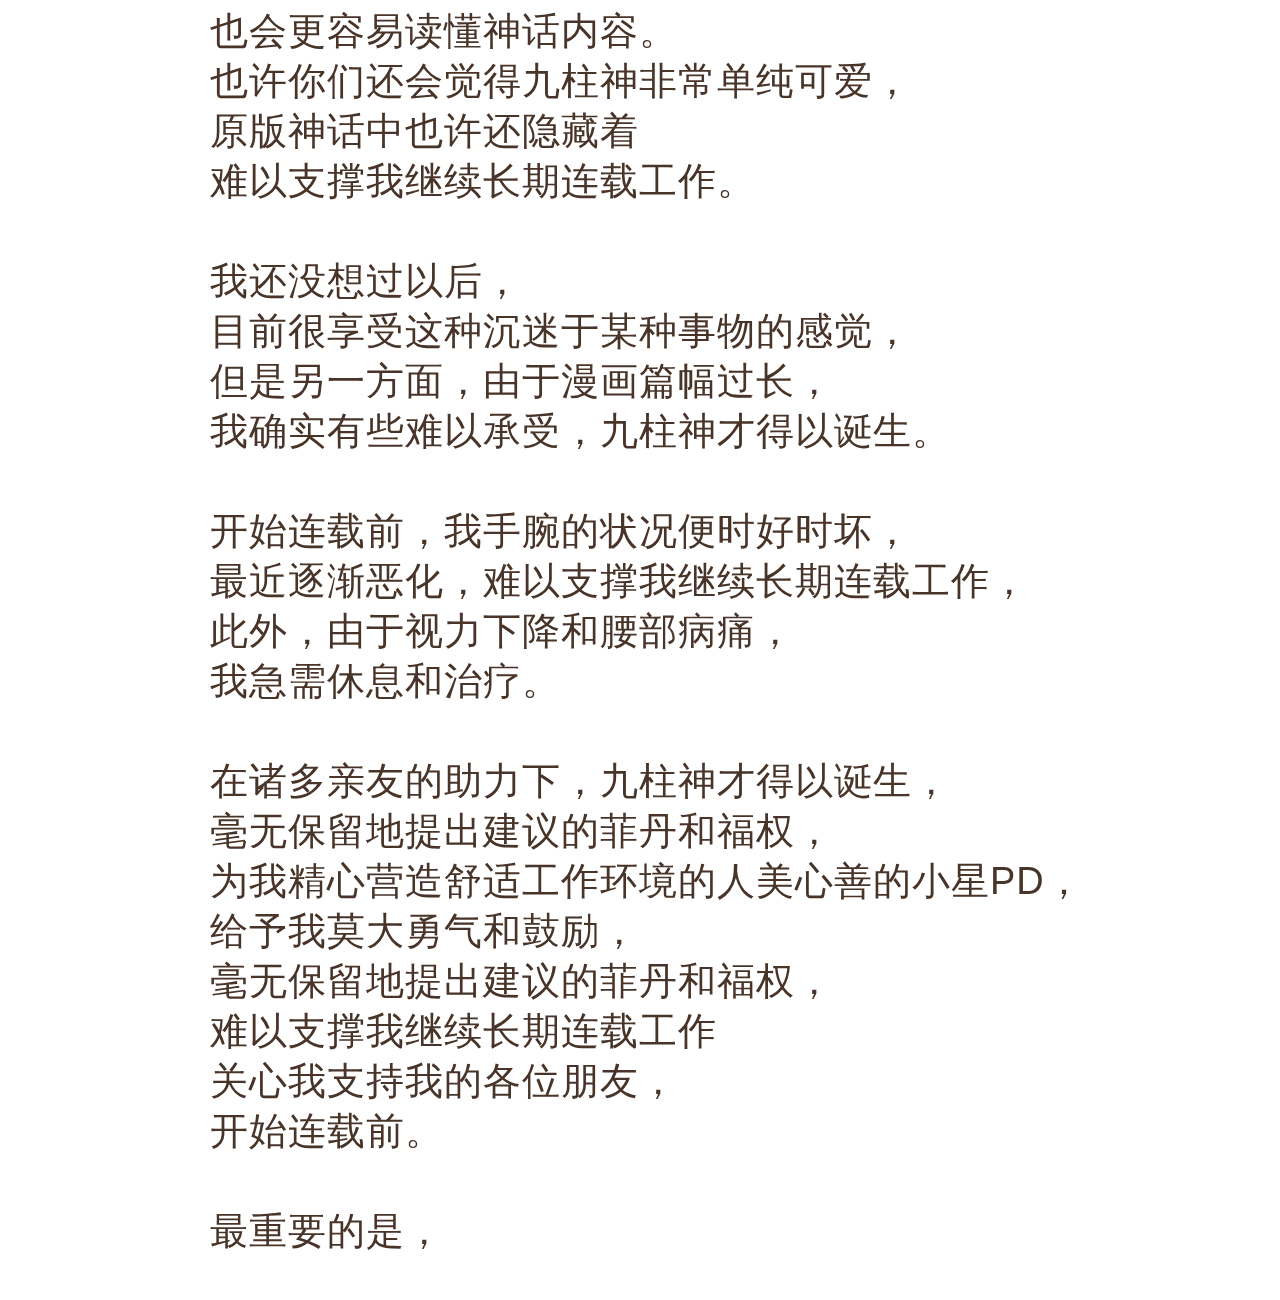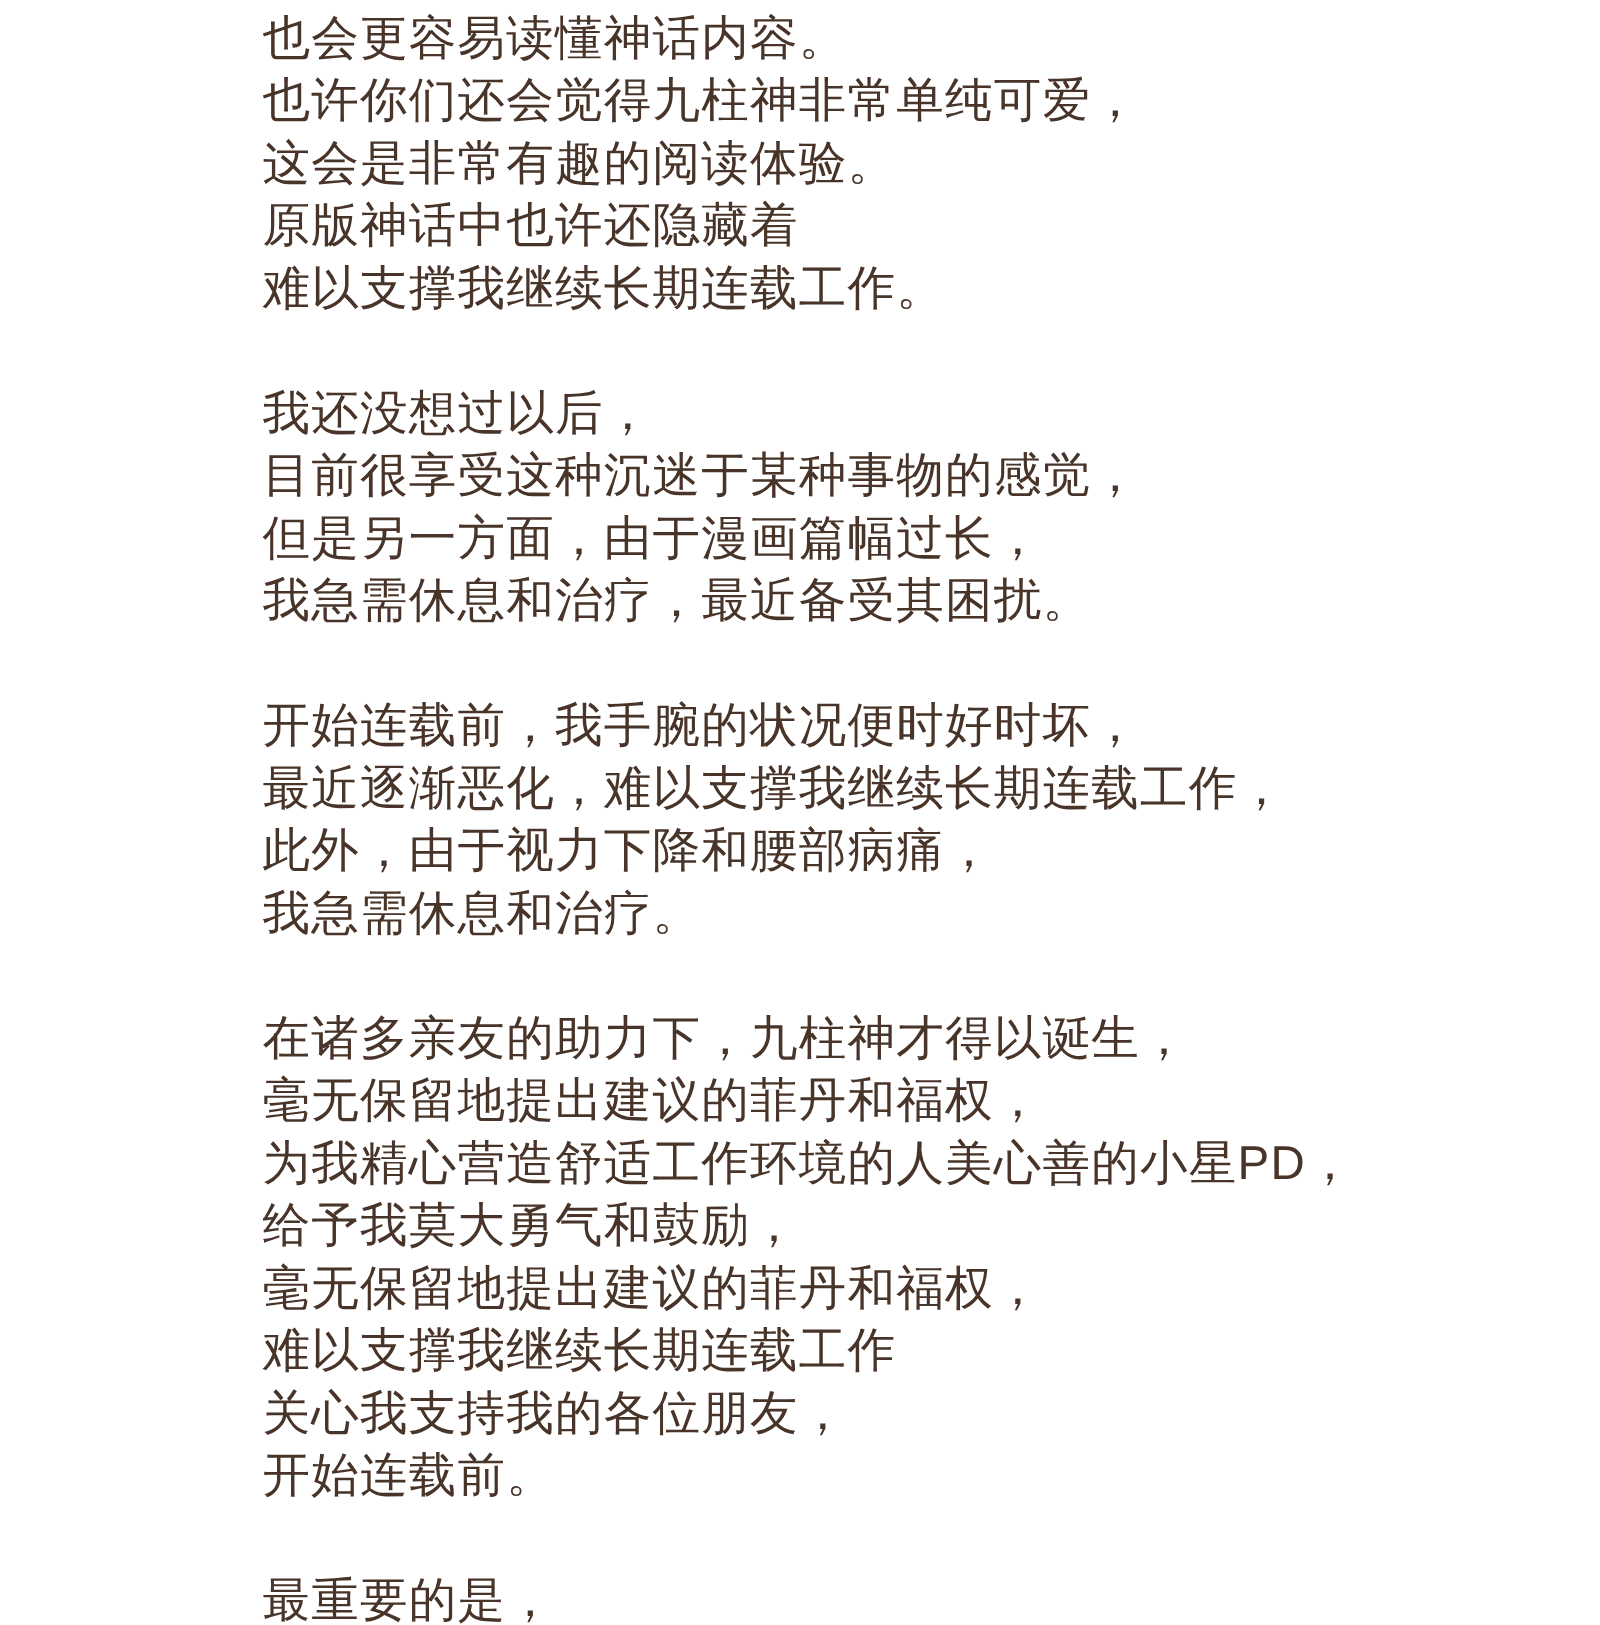--- a/index.html
+++ b/index.html
@@ -33,30 +33,29 @@
   }
 </style>
 </head>
 <body>
 
 <div class="page">
 
   <div class="paragraph">
     <div class="text-line">也会更容易读懂神话内容。</div>
     <div class="text-line">也许你们还会觉得九柱神非常单纯可爱，</div>
-    <div class="text-line">这会是非常有趣的阅读体验。</div>
     <div class="text-line">原版神话中也许还隐藏着</div>
     <div class="text-line">难以支撑我继续长期连载工作。</div>
   </div>
 
   <div class="paragraph">
     <div class="text-line">我还没想过以后，</div>
     <div class="text-line">目前很享受这种沉迷于某种事物的感觉，</div>
     <div class="text-line">但是另一方面，由于漫画篇幅过长，</div>
-    <div class="text-line">我急需休息和治疗，最近备受其困扰。</div>
+    <div class="text-line">我确实有些难以承受，九柱神才得以诞生。</div>
   </div>
 
   <div class="paragraph">
     <div class="text-line">开始连载前，我手腕的状况便时好时坏，</div>
     <div class="text-line">最近逐渐恶化，难以支撑我继续长期连载工作，</div>
     <div class="text-line">此外，由于视力下降和腰部病痛，</div>
     <div class="text-line">我急需休息和治疗。</div>
   </div>
 
   <div class="paragraph">

